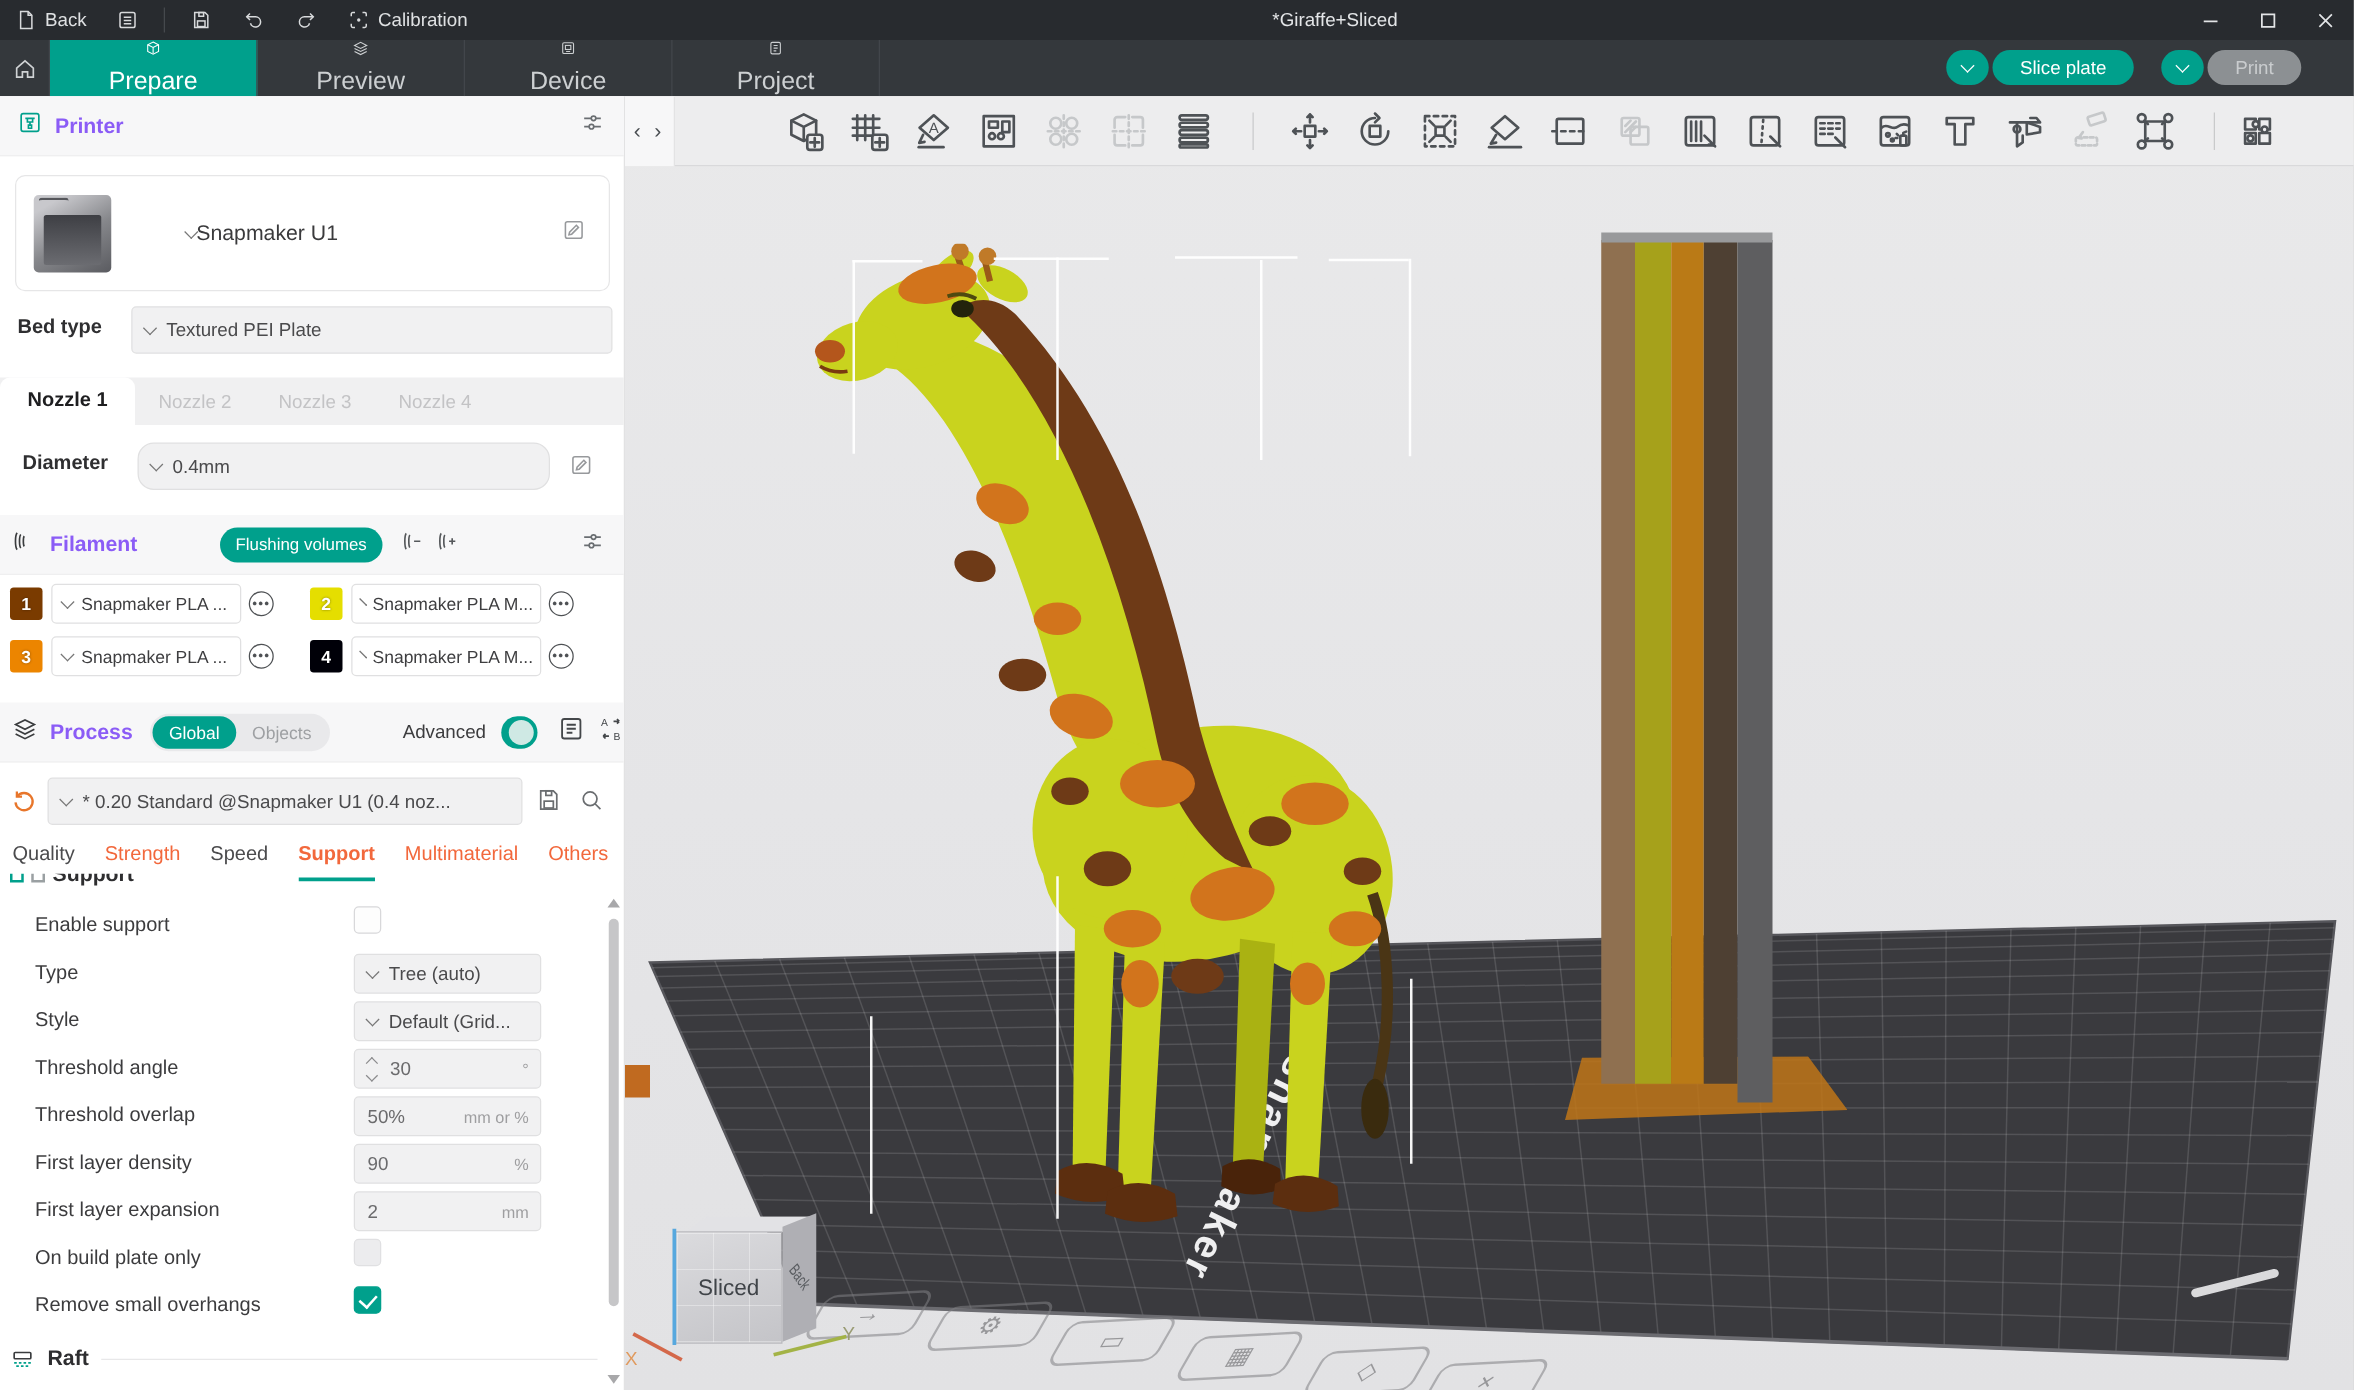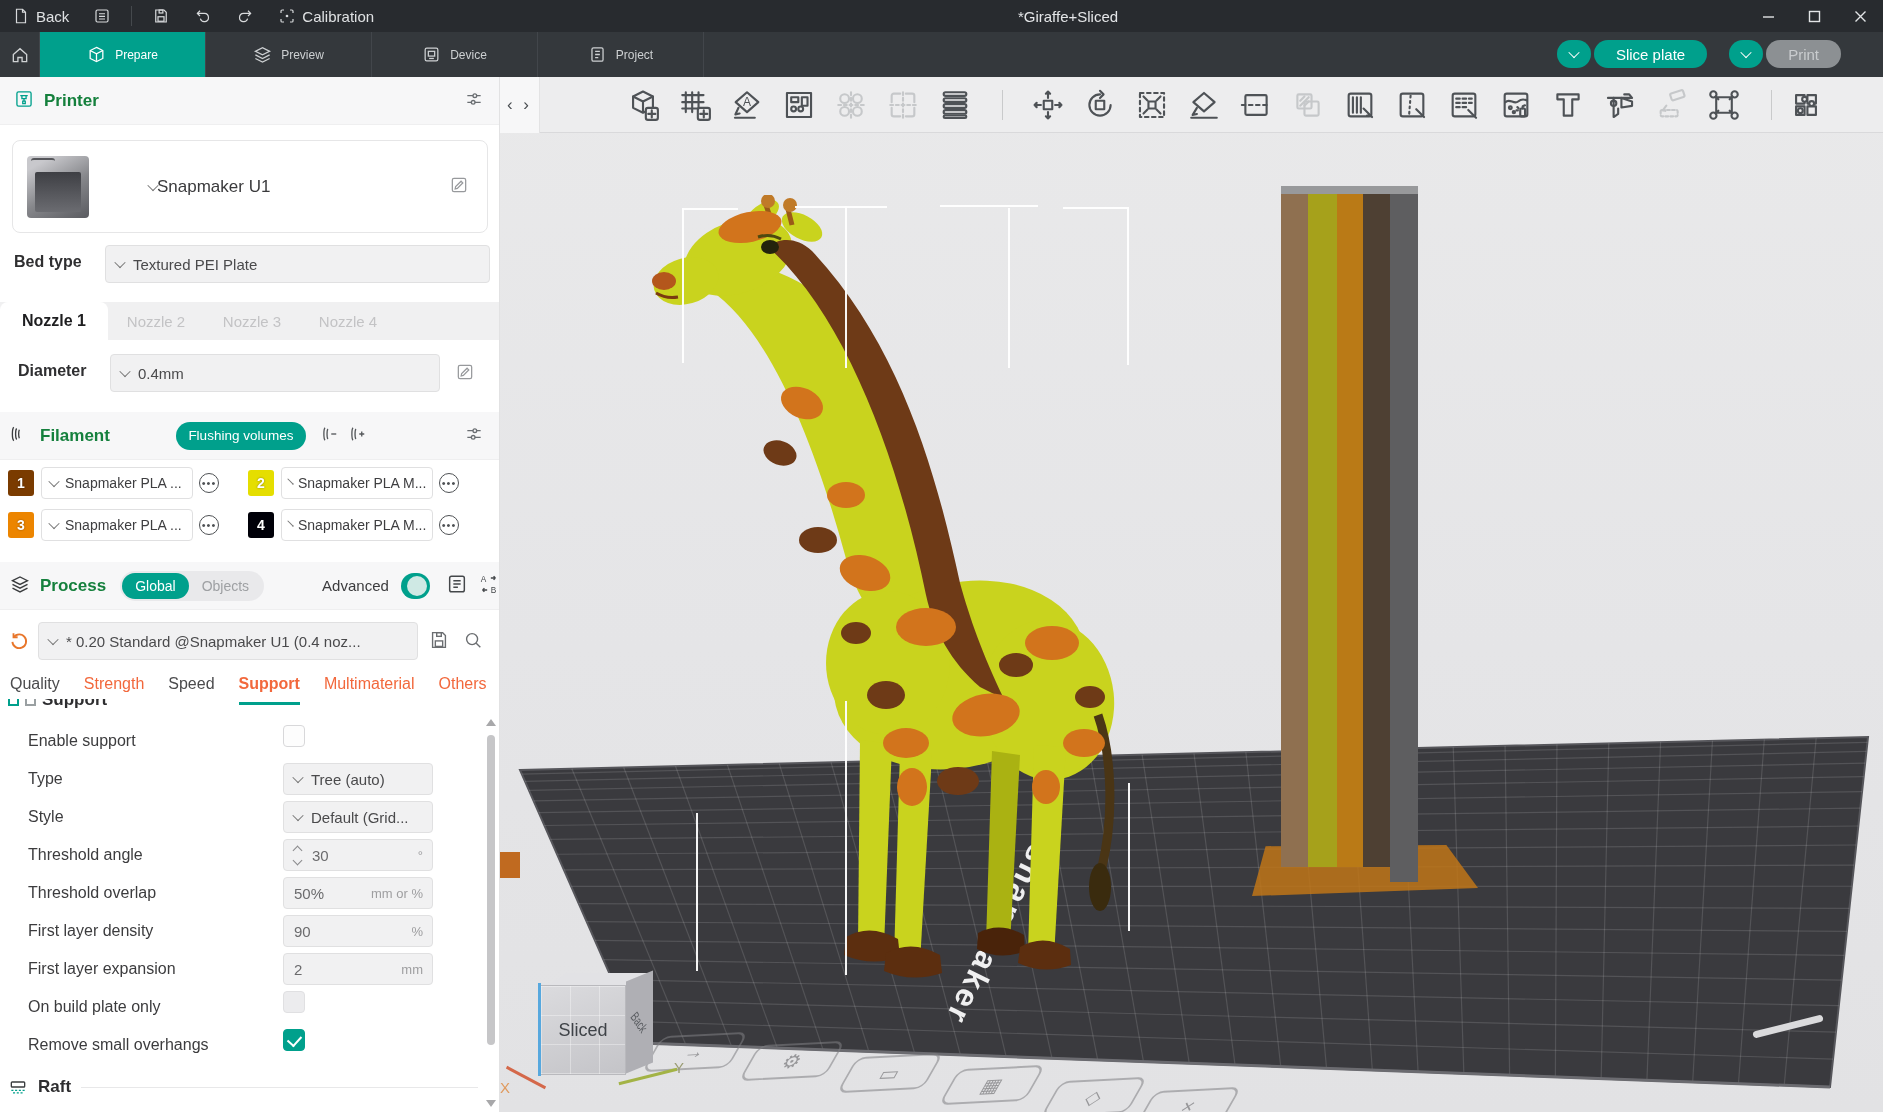--- a/index.html
+++ b/index.html
@@ -15,35 +15,35 @@
   .tb-sep { width:1px; height:20px; background:#45494D; margin:0 8px; }
   .tb-title { position:absolute; left:1068px; transform:translateX(-50%); font-size:15px; color:#E4E6E8; }
   .win-btns { position:absolute; right:0; top:0; height:32px; display:flex; }
   .win-btn { width:46px; height:32px; display:flex; align-items:center; justify-content:center; }
   .win-btn svg { width:13px; height:13px; stroke:#E2E4E6; stroke-width:1.4; fill:none; }
 
   
   .tabbar { position:absolute; left:0; top:32px; width:1883px; height:45px; background:#34383C; display:flex; align-items:stretch; }
   .home-btn { width:40px; display:flex; align-items:center; justify-content:center; border-right:1px solid #42464B; }
   .home-btn svg { width:20px; height:20px; stroke:#CFD2D4; fill:none; stroke-width:1.6; }
-  .nav-tab { width:166px; display:flex; align-items:center; justify-content:center; gap:9px; color:#CDD0D2; font-size:12px; border-right:1px solid #42464B; cursor:pointer; }
+  .nav-tab { width:166px; display:flex; align-items:center; justify-content:center; gap:9px; color:#CDD0D2; font-size:20px; border-right:1px solid #42464B; cursor:pointer;flex-direction:column; }
   .nav-tab svg { width:19px; height:19px; stroke:currentColor; fill:none; stroke-width:1.6; }
   .nav-tab.active { background:var(--accent); color:#fff; }
   .actions { position:absolute; right:42px; top:40px; display:flex; gap:22px; }
   .act-group { display:flex; gap:3px; }
   .chev-pill { width:34px; height:28px; border-radius:14px; background:var(--accent); display:flex; align-items:center; justify-content:center; }
   .main-pill { height:28px; border-radius:14px; background:var(--accent); color:#fff; font-size:15px; display:flex; align-items:center; justify-content:center; padding:0 22px; }
   .main-pill.disabled { background:#8C9093; color:#C9CCCE; }
   .caret { display:inline-block; width:8px; height:8px; border-left:1.7px solid #777; border-bottom:1.7px solid #777; transform:rotate(-45deg) translate(1px,-1px); }
   .caret.white { border-color:#fff; }
 
   
   .sidepanel { position:absolute; left:0; top:77px; width:500px; height:1035px; background:#fff; border-right:1px solid #E2E2E3; overflow:hidden; }
   .sec-head { position:absolute; left:0; width:500px; height:48px; background:#F7F7F8; border-bottom:1px solid #EFEFF0; display:flex; align-items:center; }
-  .sec-head .ttl { font-size:17px; font-weight:bold; color:#15803d; margin-left:10px; }
+  .sec-head .ttl { font-size:17px; font-weight:bold; color:#8b5cf6; margin-left:10px; }
   .sec-head svg { width:20px; height:20px; fill:none; stroke-width:1.6; }
   .tune { position:absolute; right:16px; }
   .tune svg { stroke:#6A6E72; }
   .card { position:absolute; left:12px; top:63px; width:476px; height:93px; border:1px solid #E6E6E7; border-radius:8px; display:flex; align-items:center; }
   .printer-img { width:62px; height:62px; margin-left:14px; border-radius:4px; background:linear-gradient(150deg,#C8C8CC 15%,#86878B 55%,#5A5B60); position:relative; }
   .printer-img:before { content:""; position:absolute; left:8px; top:16px; right:8px; bottom:6px; background:linear-gradient(#3E3F44,#6B6C71); border-radius:2px; }
   .printer-img:after { content:""; position:absolute; left:4px; top:2px; width:24px; height:10px; border-top:2px solid #55565B; border-radius:3px; }
   .dd-inline { display:flex; align-items:center; gap:0; font-size:17px; color:#3A3A3C; margin-left:60px; }
   .edit-ic { position:absolute; right:18px; }
   .edit-ic svg, .icon-18 svg { width:20px; height:20px; stroke:#97999C; fill:none; stroke-width:1.5; }
@@ -280,21 +280,21 @@
       <span class="caret"></span>
       <span>Textured PEI Plate</span>
     </div>
     <div class="nozzle-bar" id="nozzle-tabs">
         <div class="noz active">Nozzle 1</div>
         <div class="noz">Nozzle 2</div>
         <div class="noz">Nozzle 3</div>
         <div class="noz">Nozzle 4</div>
       </div>
     <div style="position:absolute; left:18px; top:285px;" class="frow-label">Diameter</div>
-    <div class="field" style="position:absolute; left:110px; top:277px; width:330px; height:38px;">
+    <div class="field" style="position:absolute; left:110px; top:277px; width:330px; height:38px;border-radius:13px;">
       <span class="caret"></span>
       <span>0.4mm</span>
     </div>
     <span class="edit-ic" style="position:absolute; left:455px; top:285px;">
       <svg viewBox="0 0 24 24" style="width:20px;height:20px;stroke:#97999C;fill:none;stroke-width:1.5;">
           <rect x="4" y="4" width="16" height="16" rx="2"></rect>
           <path d="M14.5 7.5l2 2L10 16l-2.6.6L8 14z"></path>
         </svg>
     </span>
 

